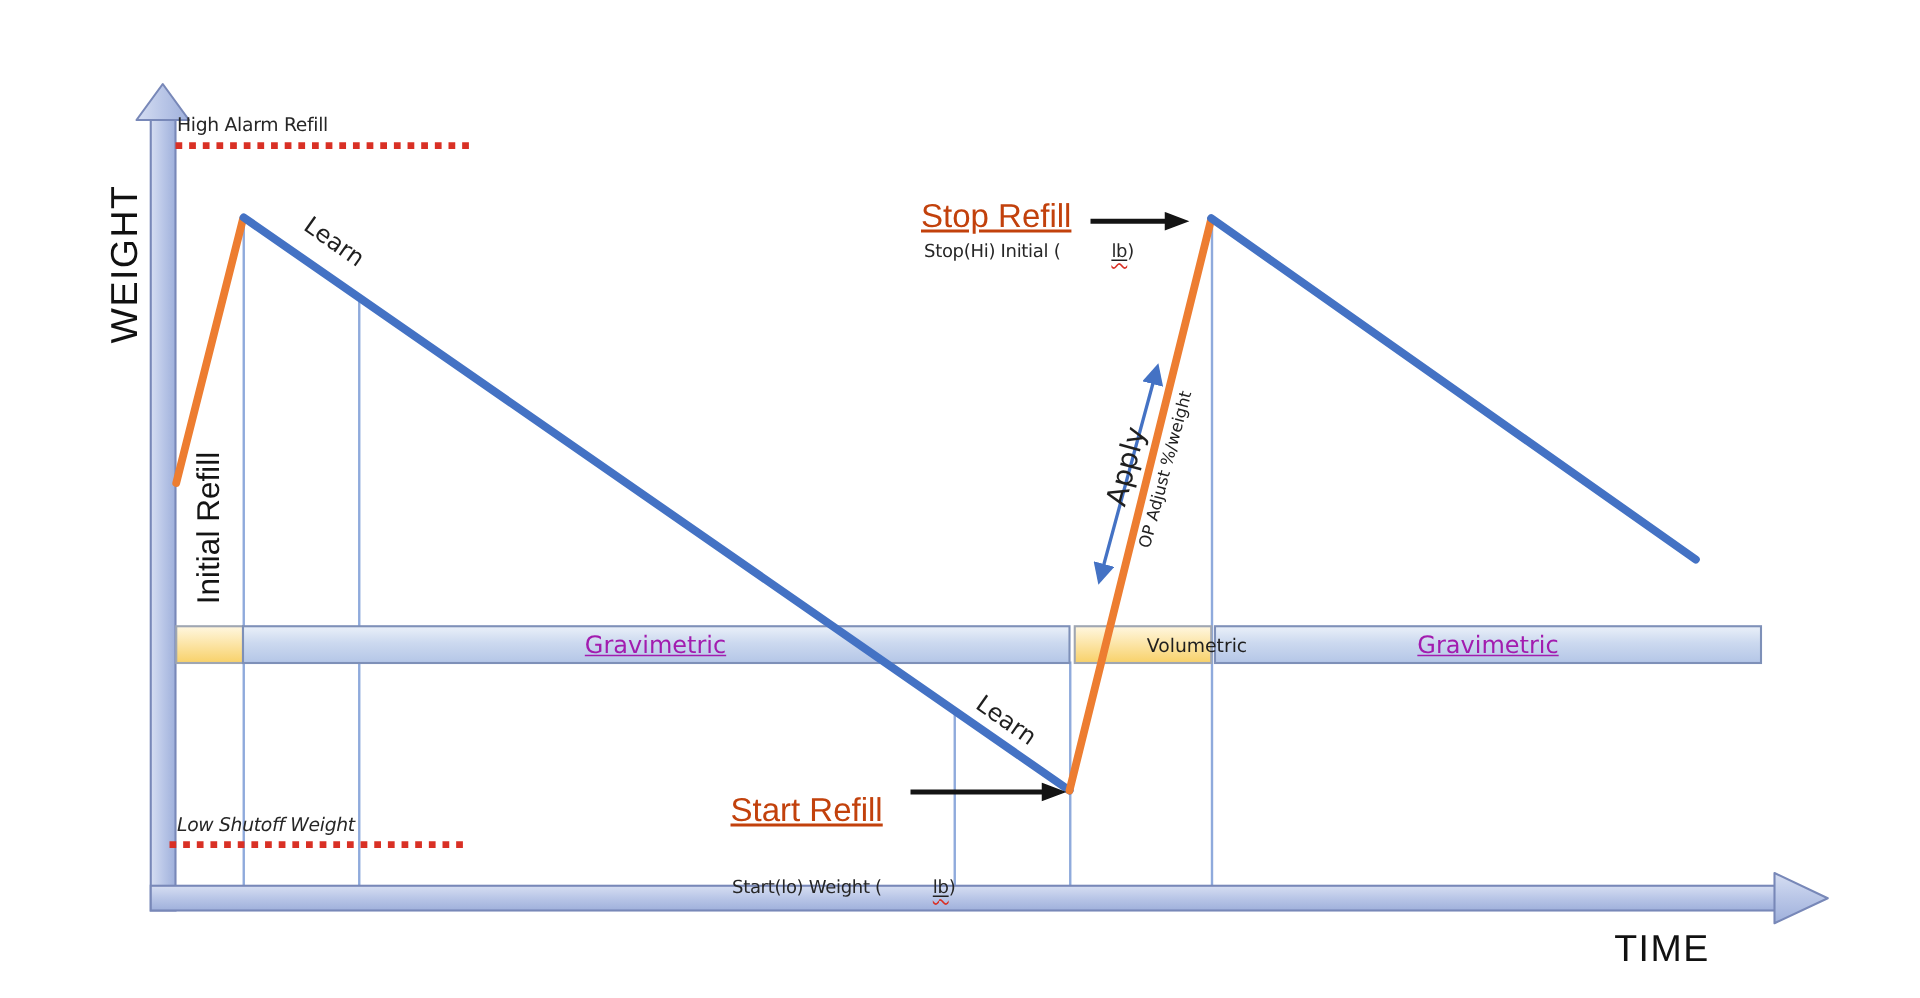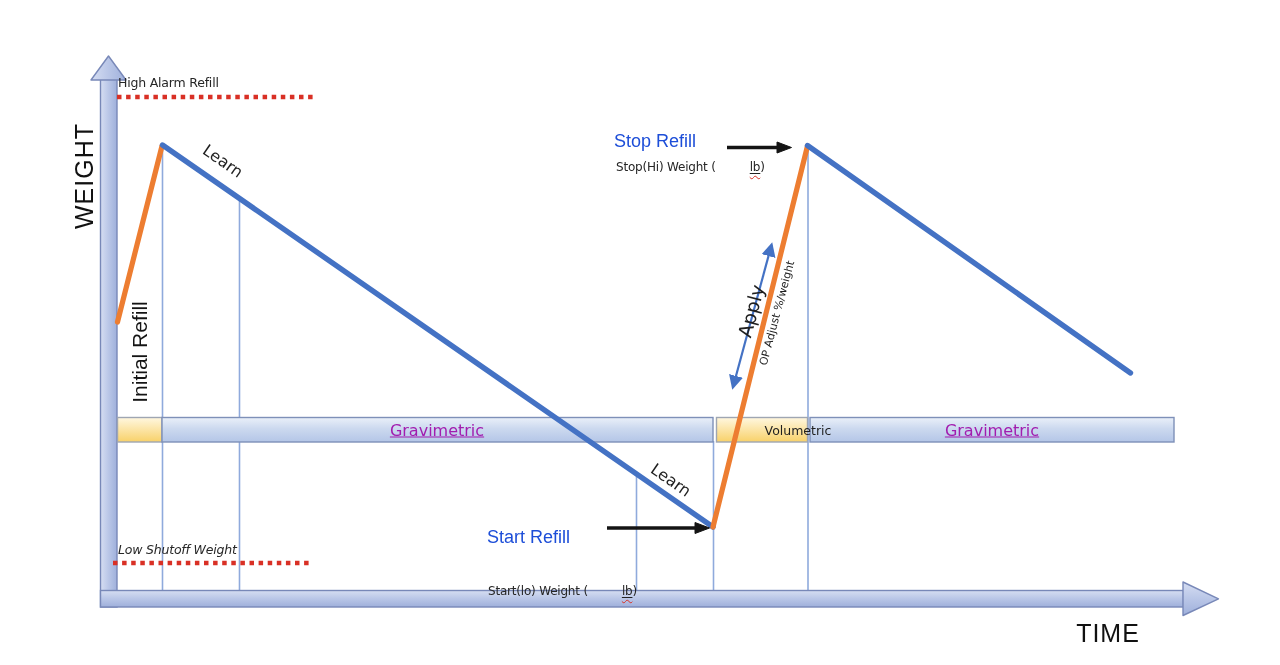--- a/index.html
+++ b/index.html
@@ -2,21 +2,21 @@
 <html><head>
 <meta charset="utf-8">
 <style>
   html,body{margin:0;padding:0;background:#ffffff;}
   #canvas{position:relative;width:1280px;height:665px;background:#ffffff;overflow:hidden;
           font-family:"Liberation Sans",sans-serif;}
   #diagram-svg{position:absolute;left:0;top:0;z-index:1;}
   .lbl{position:absolute;z-index:2;white-space:nowrap;color:#1f1f1f;}
   .small{font-family:"DejaVu Sans",sans-serif;font-size:12.5px;color:#262626;letter-spacing:-0.2px;}
   .sub-label{font-family:"DejaVu Sans",sans-serif;font-size:12px;color:#262626;letter-spacing:-0.2px;}
-  .big-title{font-size:18px;color:#1d4ed8;}
+  .big-title{font-size:22px;color:#c2410c;text-decoration:underline;}
   .rot{transform-origin:center center;}
   .center{transform:translate(-50%,-50%);}
   .axis-label{font-size:25px;letter-spacing:1px;color:#111;}
   .band-label{font-family:"DejaVu Sans",sans-serif;font-size:16px;color:#a21caf;text-decoration:underline;}
   .band-label-sm{font-family:"DejaVu Sans",sans-serif;font-size:12.5px;color:#1f1f1f;margin-left:36px;}
   .learn-label{font-family:"DejaVu Sans",sans-serif;font-size:16px;color:#1f1f1f;}
   .apply-label{font-family:"DejaVu Sans",sans-serif;font-size:19px;color:#1f1f1f;}
   .op-label{font-family:"DejaVu Sans",sans-serif;font-size:11px;color:#1f1f1f;}
   .init-label{font-size:21px;color:#141414;}
   .unit-outer{text-decoration:underline wavy #d93025;text-decoration-thickness:1px;text-underline-offset:3.5px;}
@@ -113,21 +113,21 @@
   <div class="lbl learn-label rot" style="left:671px;top:480px;transform:translate(-50%,-50%) rotate(35deg);">Learn</div>
 
   <div class="lbl band-label center" style="left:437px;top:430px;">Gravimetric</div>
 
   <div class="lbl band-label-sm center" style="left:762px;top:430px;">Volumetric</div>
 
   <div class="lbl band-label center" style="left:992px;top:430px;">Gravimetric</div>
 
   <div class="lbl big-title" style="left:614px;top:131px;">Stop Refill</div>
 
-  <div class="lbl sub-label" style="left:616px;top:160px;"><span>Stop(Hi) Weight (</span><span class="unit-outer"><span class="unit-inner">lb</span></span><span>)</span></div>
+  <div class="lbl sub-label" style="left:616px;top:160px;"><span>Stop(Hi) Initial (</span><span class="unit-outer"><span class="unit-inner">lb</span></span><span>)</span></div>
 
   <div class="lbl big-title" style="left:487px;top:527px;">Start Refill</div>
 
   <div class="lbl sub-label" style="left:488px;top:540px;margin-top:44px;"><span>Start(lo) Weight (</span><span class="unit-outer"><span class="unit-inner">lb</span></span><span>)</span></div>
 
   <div class="lbl apply-label rot" style="left:751px;top:311px;transform:translate(-50%,-50%) rotate(-75deg);">Apply</div>
 
   <div class="lbl op-label rot" style="left:777px;top:313px;transform:translate(-50%,-50%) rotate(-75deg);">OP Adjust %/weight</div>
 
 </div>

